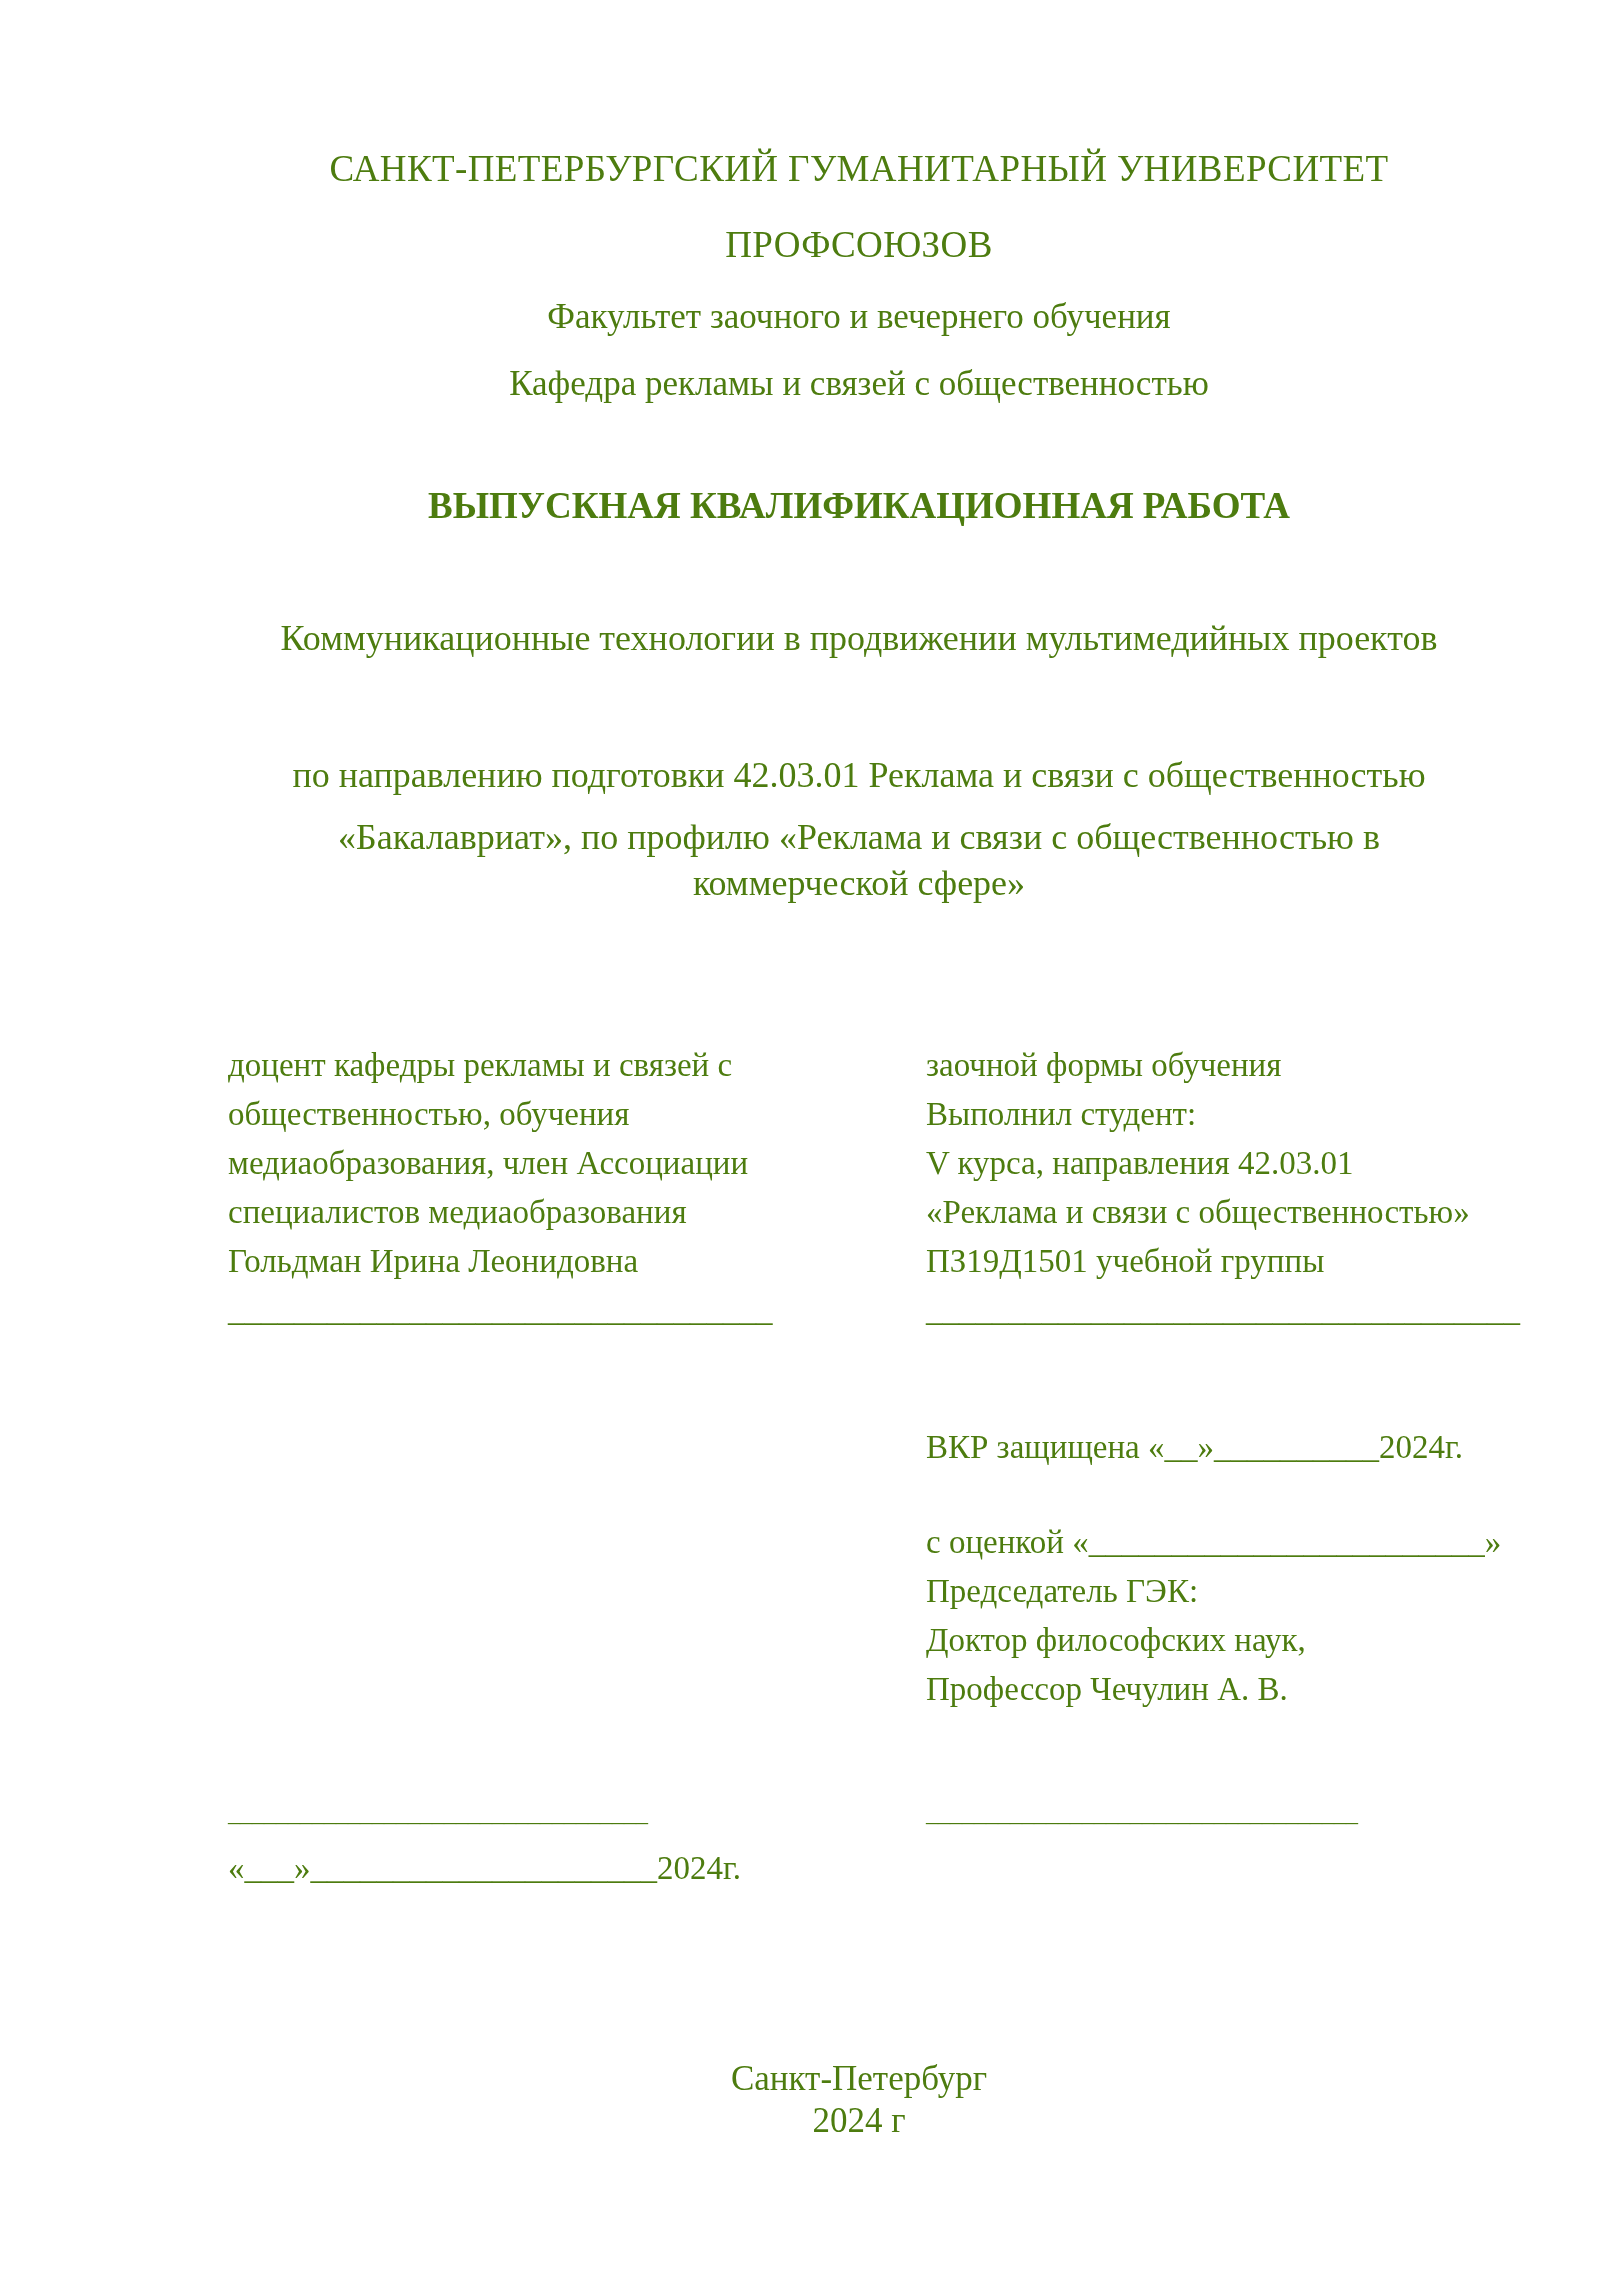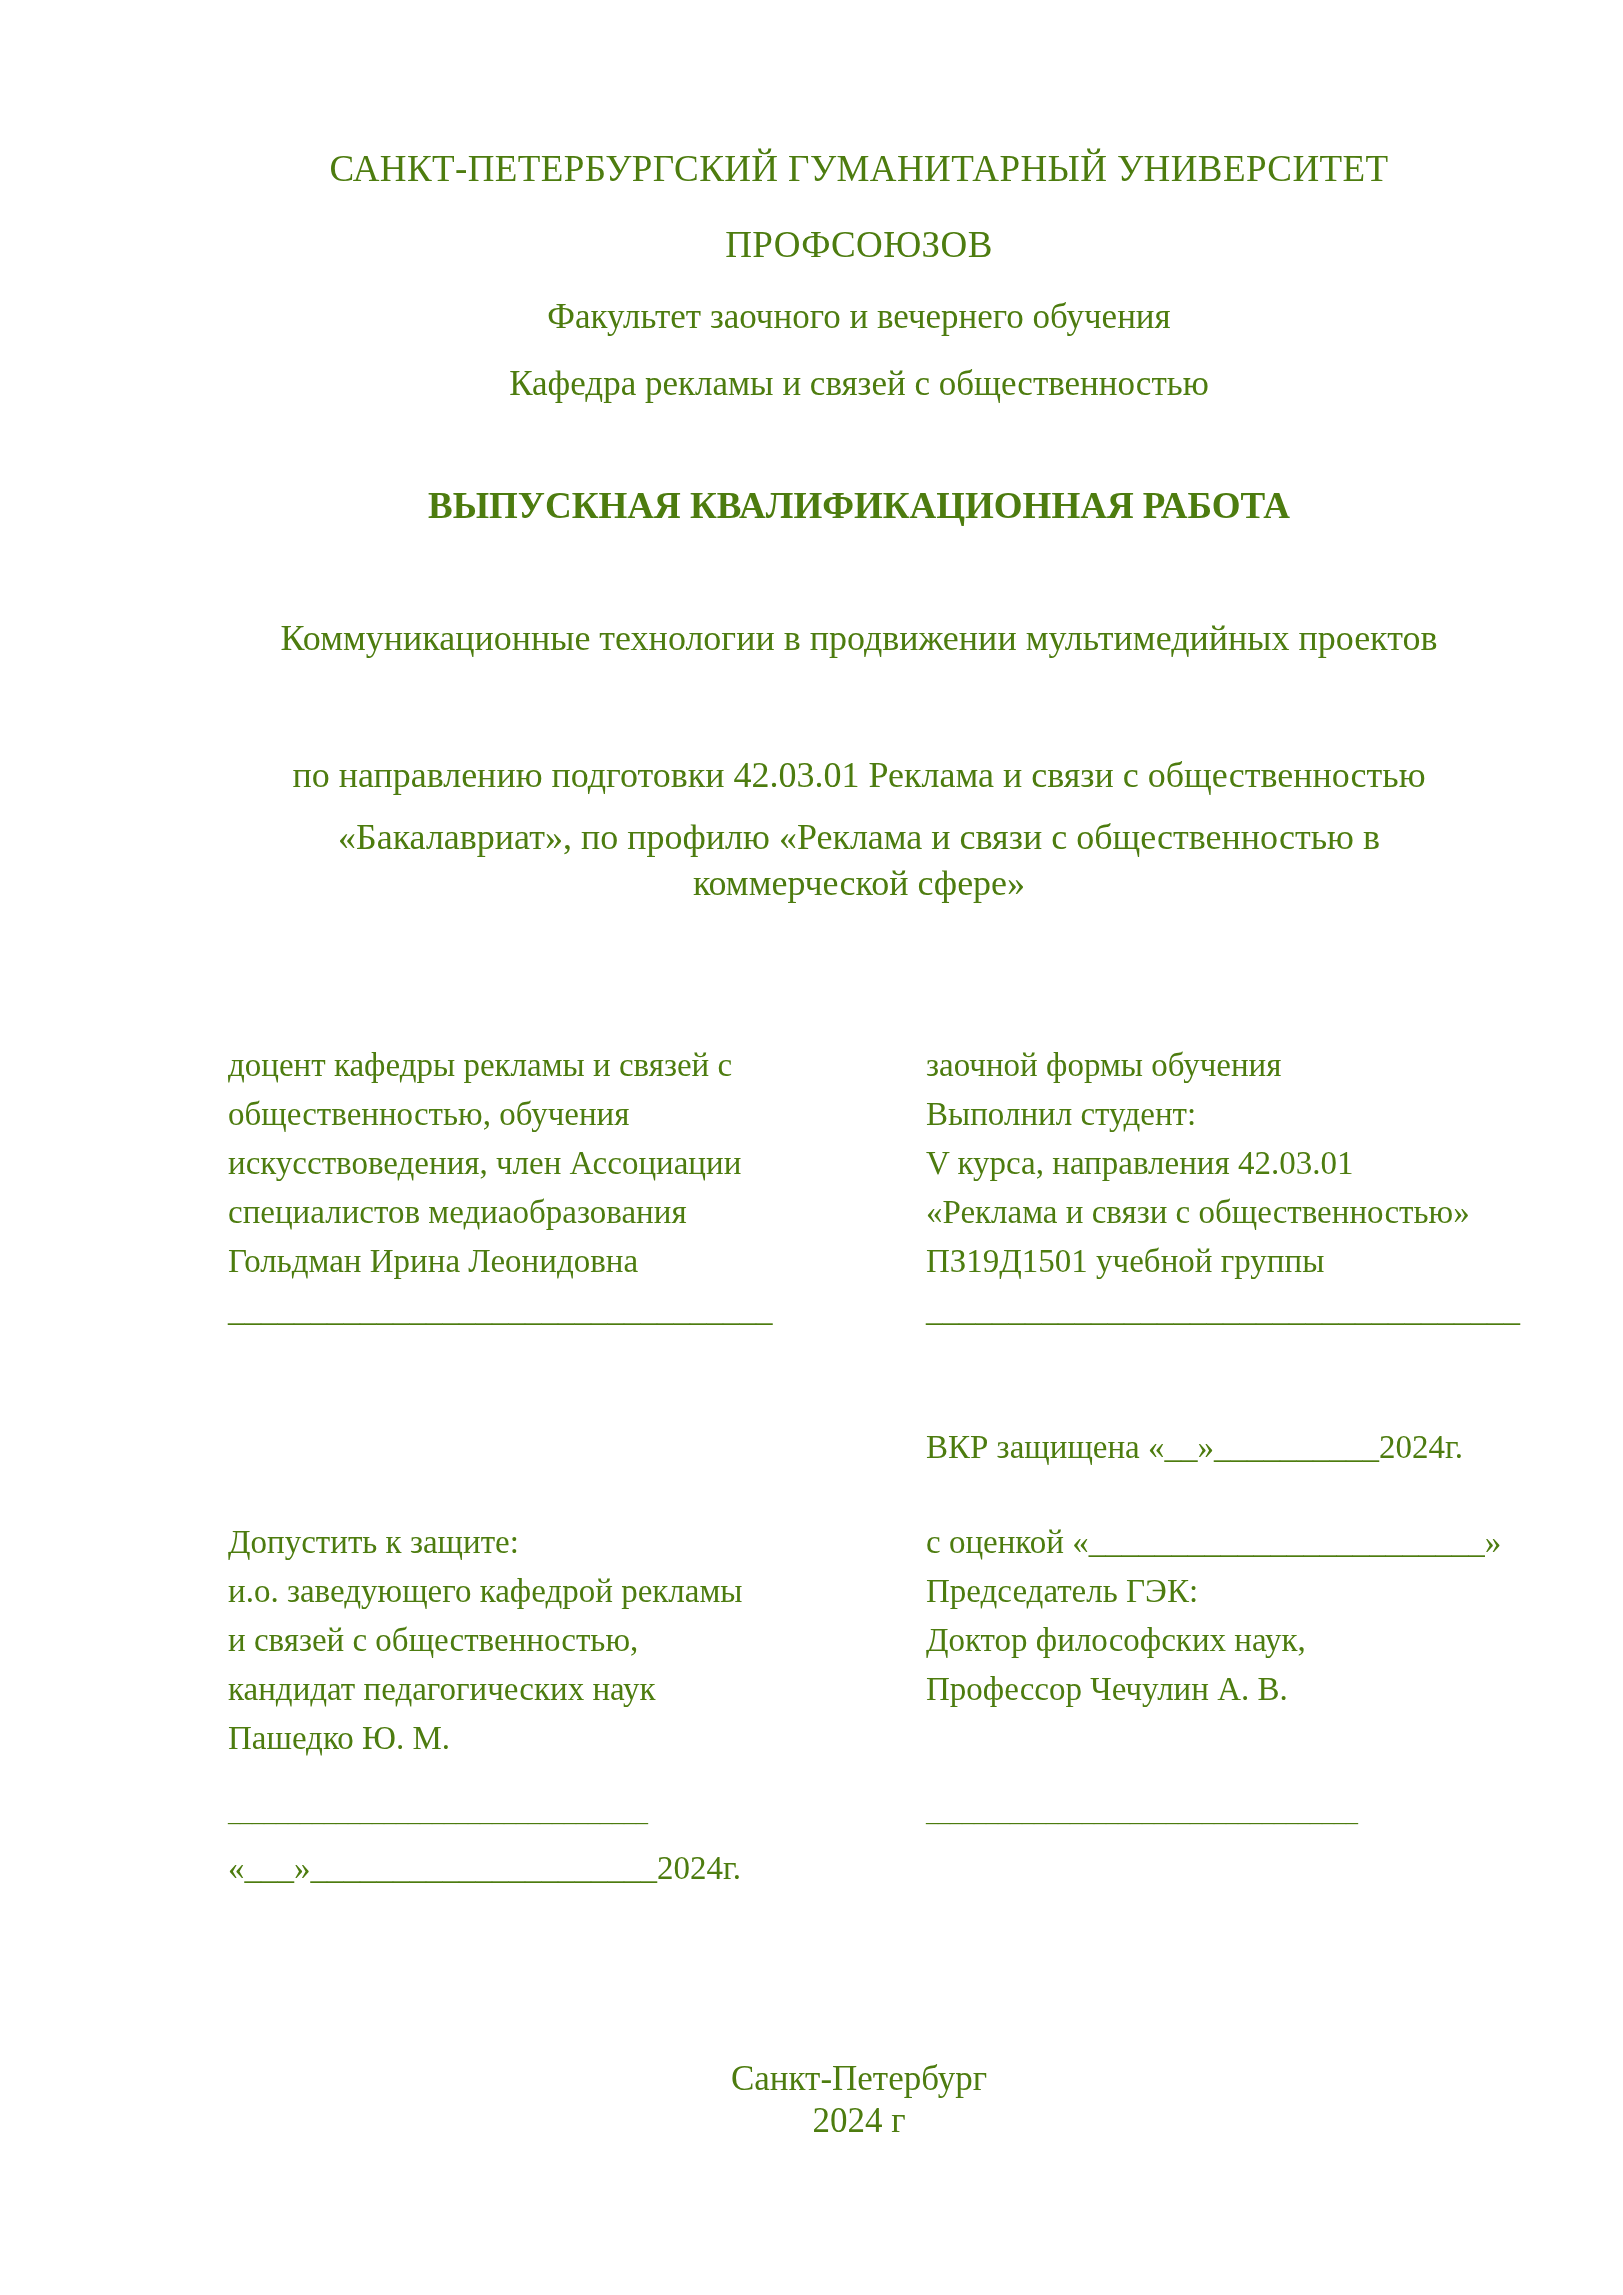--- a/index.html
+++ b/index.html
@@ -59,44 +59,37 @@
 
   <div class="abs centered h-topic" style="top:617px">Коммуникационные технологии в продвижении мультимедийных проектов</div>
 
   <div class="abs centered h-dir" style="top:754px">по направлению подготовки 42.03.01 Реклама и связи с общественностью</div>
   <div class="abs centered h-dir" style="top:816px">«Бакалавриат», по профилю «Реклама и связи с общественностью в</div>
   <div class="abs centered h-dir" style="top:862px">коммерческой сфере»</div>
 
   <div class="abs colblock" style="top:1041px; left:228px; width:675px;">
     <div class="line">доцент кафедры рекламы и связей с</div>
     <div class="line">общественностью, обучения</div>
-    <div class="line">искусствоведения, член Ассоциации</div>
+    <div class="line">медиаобразования, член Ассоциации</div>
     <div class="line">специалистов медиаобразования</div>
     <div class="line">Гольдман Ирина Леонидовна</div>
     <div class="line">_________________________________</div>
   </div>
 
   <div class="abs colblock" style="top:1041px; left:926px; width:620px;">
     <div class="line">заочной формы обучения</div>
     <div class="line">Выполнил студент:</div>
     <div class="line">V курса, направления 42.03.01</div>
     <div class="line">«Реклама и связи с общественностью»</div>
     <div class="line">ПЗ19Д1501 учебной группы</div>
     <div class="line">____________________________________</div>
   </div>
 
   <div class="abs colblock line" style="top:1423px; left:926px;">ВКР защищена «__»__________2024г.</div>
 
-  <div class="abs colblock" style="top:1518px; left:228px; width:675px;">
-    <div class="line">Допустить к защите:</div>
-    <div class="line">и.о. заведующего кафедрой рекламы</div>
-    <div class="line">и связей с общественностью,</div>
-    <div class="line">кандидат педагогических наук</div>
-    <div class="line">Пашедко Ю. М.</div>
-  </div>
 
   <div class="abs colblock" style="top:1518px; left:926px; width:620px;">
     <div class="line">с оценкой «________________________»</div>
     <div class="line">Председатель ГЭК:</div>
     <div class="line">Доктор философских наук,</div>
     <div class="line">Профессор Чечулин А. В.</div>
   </div>
 
   <div class="abs sigline" style="top:1744px; left:228px;">___________________________________</div>
   <div class="abs sigline" style="top:1744px; left:926px;">____________________________________</div>

